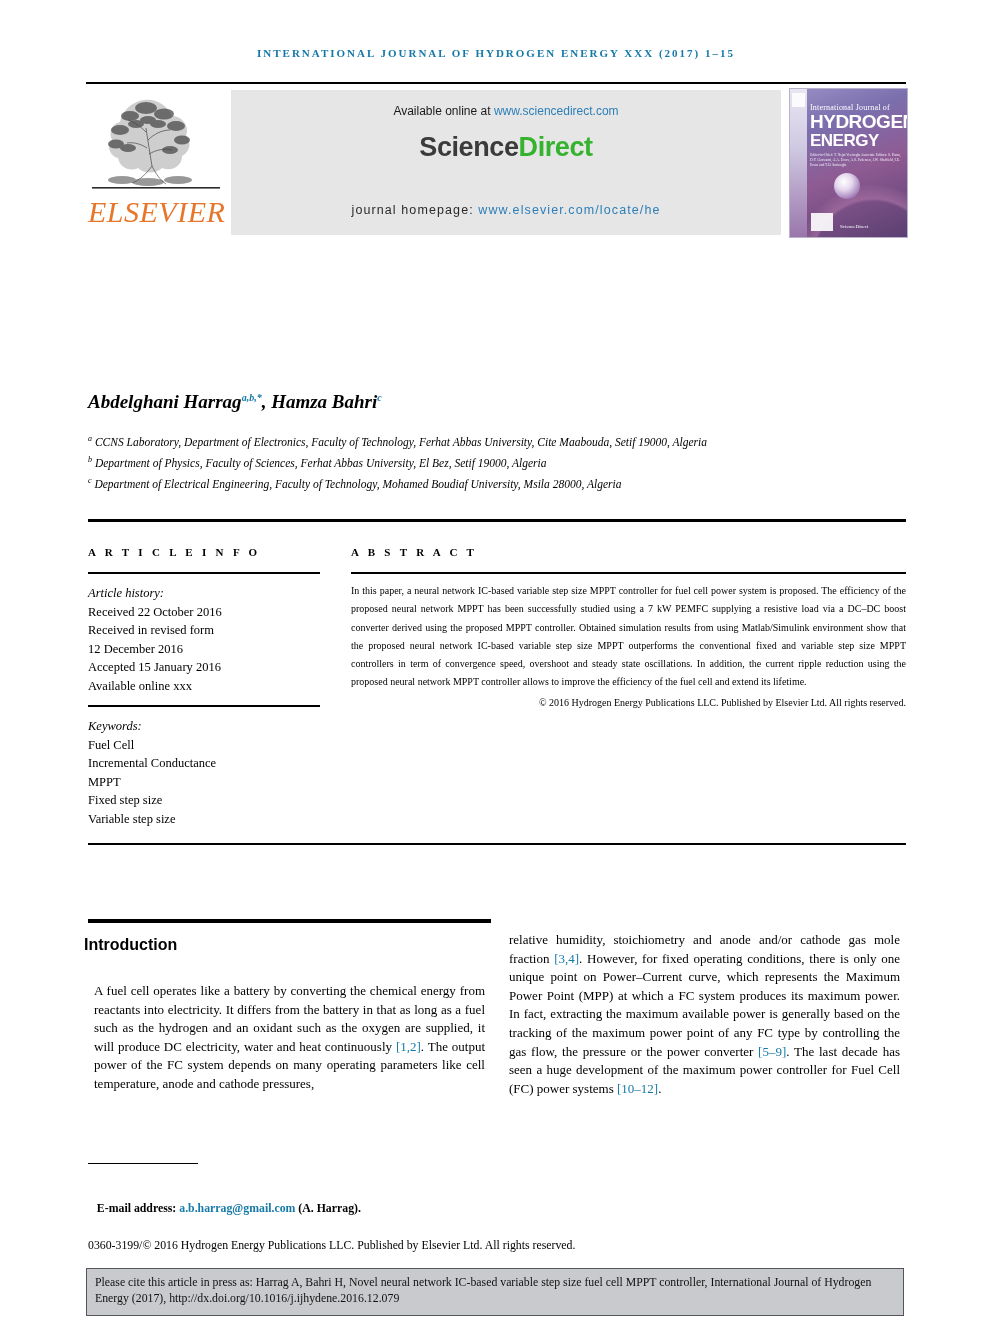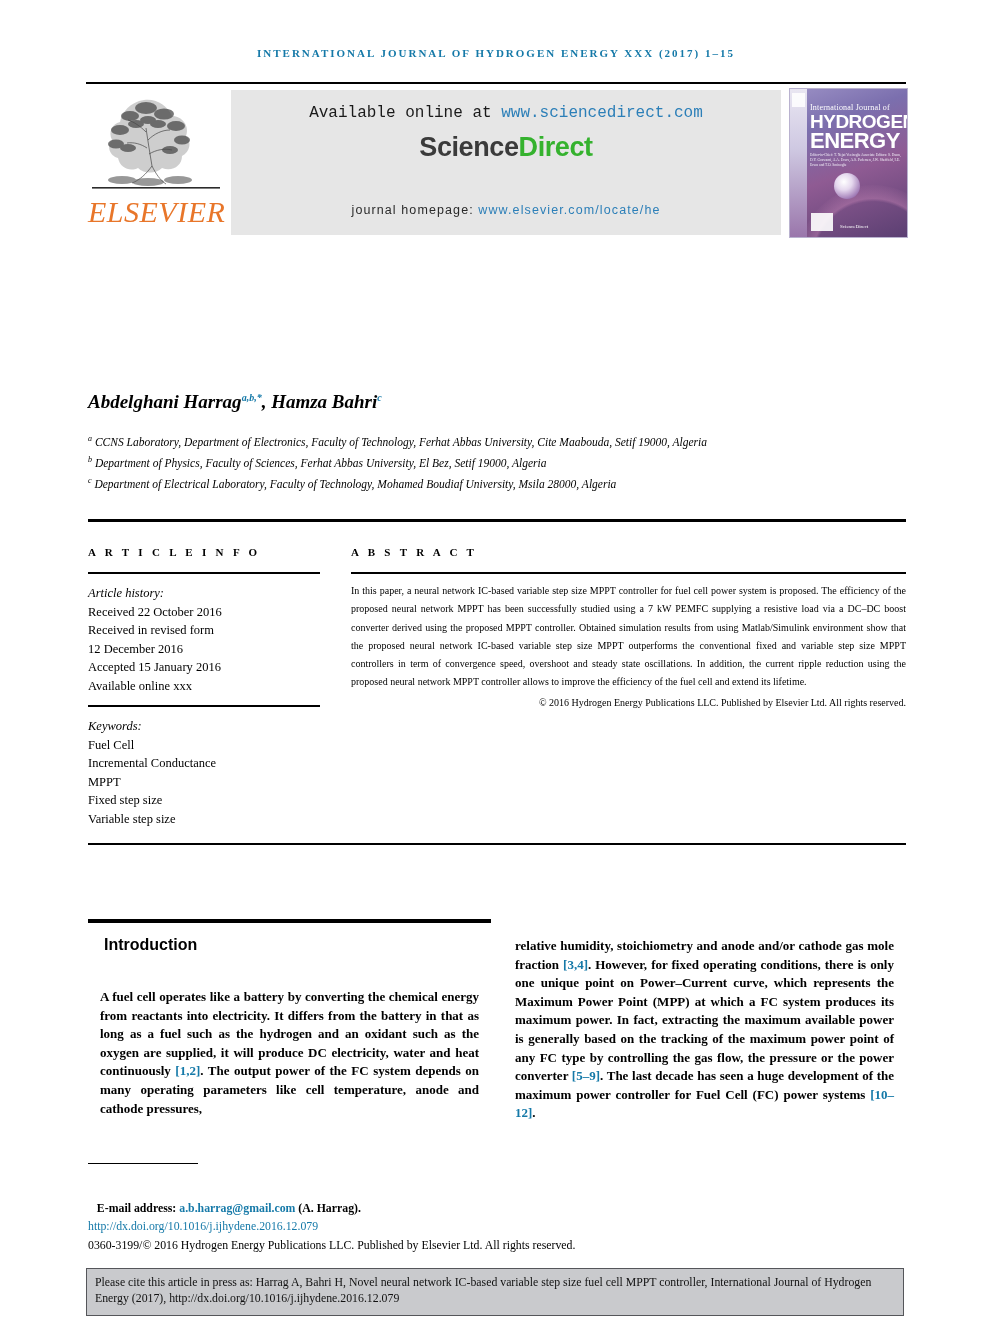--- a/index.html
+++ b/index.html
@@ -84,22 +84,22 @@
     position: absolute;
     left: 231px; top: 90px;
     width: 550px; height: 145px;
     background: #e6e6e6;
   }
   .sd-avail {
     position: absolute;
     left: 0; top: 14px;
     width: 550px;
     text-align: center;
-    font-family: Liberation Mono, monospace;
-    font-size: 16px;
+    font-family: Liberation Sans, sans-serif;
+    font-size: 12px;
     color: #1a1a1a;
   }
   .sd-avail .lnk { color: #2c7fb8; }
   .sd-logo {
     position: absolute;
     left: 0; top: 42px;
     width: 550px;
     text-align: center;
     font-family: "Liberation Sans", "DejaVu Sans", sans-serif;
     font-weight: bold;
@@ -152,21 +152,21 @@
     font-family: "Liberation Sans", "DejaVu Sans", sans-serif;
     font-weight: bold;
     font-size: 19px;
     line-height: 18px;
     letter-spacing: -0.5px;
   }
   .cover-h2 {
     position: absolute; left: 20px; top: 43px; right: 3px;
     font-family: "Liberation Sans", "DejaVu Sans", sans-serif;
     font-weight: bold;
-    font-size: 22px;
+    font-size: 17px;
     line-height: 18px;
     letter-spacing: -0.5px;
   }
   .cover-eds {
     position: absolute; left: 20px; top: 64px; right: 4px;
     font-size: 3.6px;
     line-height: 5px;
     color: #f2eef8;
   }
   .cover-orb {
@@ -299,21 +299,21 @@
     font-size: 16px;
   }
   .bodycol {
     position: absolute;
     font-family: "Liberation Serif", "DejaVu Serif", serif;
     font-size: 13px;
     line-height: 18.6px;
     text-align: justify;
     width: 403px;
   }
-  .bodycol p { margin: 12px; font-weight: bold; }
+  .bodycol p { margin: 6px; }
   .ref { color: #1579a8; }
 
   
   .fn-rule {
     position: absolute;
     left: 88px; top: 1163px;
     width: 110px; height: 1px;
     background: #000000;
   }
   .footnote {
@@ -430,21 +430,21 @@
   </div>
 
 
   <div class="authors">
     <span>Abdelghani Harrag</span><sup>a,b,*</sup><span>, </span><span>Hamza Bahri</span><sup>c</sup>
   </div>
 
   <div class="affils">
     <span class="affil-line"><sup>a</sup> <span>CCNS Laboratory, Department of Electronics, Faculty of Technology, Ferhat Abbas University, Cite Maabouda, Setif 19000, Algeria</span></span>
     <span class="affil-line"><sup>b</sup> <span>Department of Physics, Faculty of Sciences, Ferhat Abbas University, El Bez, Setif 19000, Algeria</span></span>
-    <span class="affil-line"><sup>c</sup> <span>Department of Electrical Laboratory, Faculty of Technology, Mohamed Boudiaf University, Msila 28000, Algeria</span></span>
+    <span class="affil-line"><sup>c</sup> <span>Department of Electrical Engineering, Faculty of Technology, Mohamed Boudiaf University, Msila 28000, Algeria</span></span>
   </div>
 
   <div class="rule-thick" style="left:88px; top:519px; width:818px;"></div>
 
   <div class="info-col col-head">A R T I C L E   I N F O</div>
   <div class="rule-thin" style="left:88px; top:572px; width:232px; height:2px;"></div>
   <div class="info-body">
     <div class="it">Article history:</div>
     <div>Received 22 October 2016</div>
     <div>Received in revised form</div>
@@ -465,34 +465,33 @@
   <div class="abs-col col-head">A B S T R A C T</div>
   <div class="rule-thin" style="left:351px; top:572px; width:555px; height:2px;"></div>
   <div class="abs-body">
     <div>In this paper, a neural network IC-based variable step size MPPT controller for fuel cell power system is proposed. The efficiency of the proposed neural network MPPT has been successfully studied using a 7 kW PEMFC supplying a resistive load via a DC–DC boost converter derived using the proposed MPPT controller. Obtained simulation results from using Matlab/Simulink environment show that the proposed neural network IC-based variable step size MPPT outperforms the conventional fixed and variable step size MPPT controllers in term of convergence speed, overshoot and steady state oscillations. In addition, the current ripple reduction using the proposed neural network MPPT controller allows to improve the efficiency of the fuel cell and extend its lifetime.</div>
     <div class="abs-copy">© 2016 Hydrogen Energy Publications LLC. Published by Elsevier Ltd. All rights reserved.</div>
   </div>
 
   <div class="rule-thick" style="left:88px; top:843px; width:818px; height:2px;"></div>
 
   <div class="rule-thick" style="left:88px; top:919px; width:403px; height:4px;"></div>
-  <div class="sec-head" style="left:104px; top:936px;">Introduction</div>
+  <div class="sec-head" style="left:84px; top:936px;">Introduction</div>
 
   <div class="bodycol" style="left:88px; top:976px;">
     <p><span>A fuel cell operates like a battery by converting the chemical energy from reactants into electricity. It differs from the battery in that as long as a fuel such as the hydrogen and an oxidant such as the oxygen are supplied, it will produce DC electricity, water and heat continuously </span><span class="ref">[1,2]</span><span>. The output power of the FC system depends on many operating parameters like cell temperature, anode and cathode pressures,</span></p>
   </div>
 
   <div class="bodycol" style="left:503px; top:925px;">
     <p><span>relative humidity, stoichiometry and anode and/or cathode gas mole fraction </span><span class="ref">[3,4]</span><span>. However, for fixed operating conditions, there is only one unique point on Power–Current curve, which represents the Maximum Power Point (MPP) at which a FC system produces its maximum power. In fact, extracting the maximum available power is generally based on the tracking of the maximum power point of any FC type by controlling the gas flow, the pressure or the power converter </span><span class="ref">[5–9]</span><span>. The last decade has seen a huge development of the maximum power controller for Fuel Cell (FC) power systems </span><span class="ref">[10–12]</span><span>.</span></p>
   </div>
 
   <div class="fn-rule"></div>
   <div class="footline" style="top:1200px;font-weight:bold;">
     &nbsp;&nbsp;&nbsp;<span class="it">E-mail address: </span><span class="lnk">a.b.harrag@gmail.com</span><span> (A. Harrag).</span>
   </div>
-  <div class="footline lnk" style="top:1218px;">http://dx.doi.org/10.1016/j.ijhydene.2016.12.079</div>
   <div class="footline" style="top:1237px;">0360-3199/© 2016 Hydrogen Energy Publications LLC. Published by Elsevier Ltd. All rights reserved.</div>
 
   <div class="citebox">
     <div class="citebox-text">Please cite this article in press as: Harrag A, Bahri H, Novel neural network IC-based variable step size fuel cell MPPT controller, International Journal of Hydrogen Energy (2017), http://dx.doi.org/10.1016/j.ijhydene.2016.12.079</div>
   </div>
 
 </div>
 
 </body></html>

